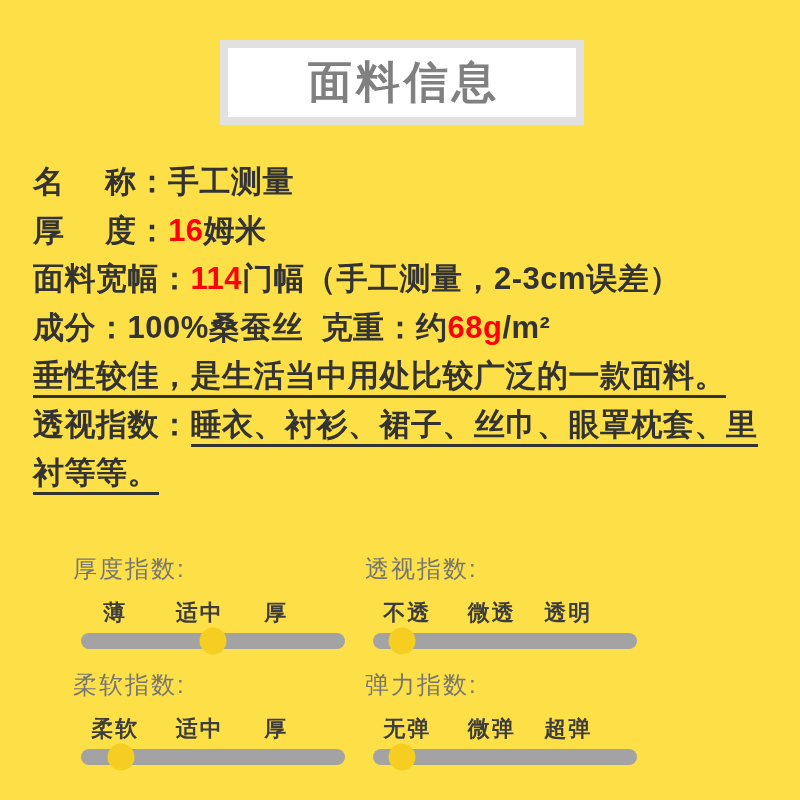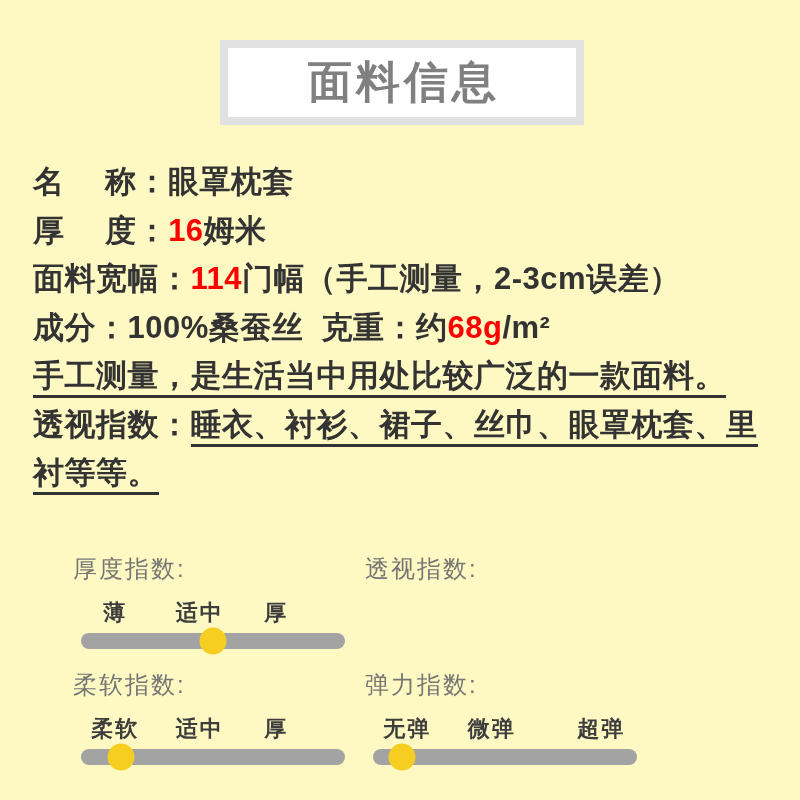--- a/index.html
+++ b/index.html
@@ -1,17 +1,17 @@
 <!DOCTYPE html>
 <html style="--ink: #333333; --red: #fe0101; --title-gray: #808080; --border-gray: #e1e1e1; --label-gray: #757575; --track-gray: #a3a3a3; --knob-yellow: #f5ce21;"><head>
 <meta charset="utf-8">
 <style>
   html, body { margin:0; padding:0; background:#ffffff; }
   body { font-family:"Liberation Sans","DejaVu Sans",sans-serif; }
-  .page { position:relative; width:800px; height:800px; background:#fef9c3; overflow:hidden; }
+  .page { position:relative; width:800px; height:800px; background:#fde047; overflow:hidden; }
 
   
   .title-box {
     position:absolute; left:220px; top:40px; width:364px; height:85px;
     box-sizing:border-box; border:8px solid var(--border-gray,#e1e1e1);
     background:#fff; display:flex; align-items:center; justify-content:center;
   }
   .title-box h1 {
     margin:0; font-size:44px; font-weight:600; color:var(--title-gray,#808080);
     letter-spacing:4px; padding-left:4px;
@@ -47,45 +47,55 @@
 </style>
 </head>
 <body>
 
 <div class="page">
   <div class="title-box">
     <h1>面料信息</h1>
   </div>
 
   <div class="info-list" id="info-list">
-      <div class="info-line"><span>名　 称：眼罩枕套</span></div>
+      <div class="info-line"><span>名　 称：手工测量</span></div>
       <div class="info-line"><span>厚　 度：</span><span class="red">16</span><span>姆米</span></div>
       <div class="info-line"><span>面料宽幅：</span><span class="red">114</span><span>门幅（手工测量，2-3cm误差）</span></div>
       <div class="info-line"><span>成分：100%桑蚕丝  克重：约</span><span class="red">68g</span><span>/m²</span></div>
-      <div class="info-line"><span class="underline">手工测量，是生活当中用处比较广泛的一款面料。</span></div>
+      <div class="info-line"><span class="underline">垂性较佳，是生活当中用处比较广泛的一款面料。</span></div>
       <div class="info-line"><span>透视指数：</span><span class="underline">睡衣、衬衫、裙子、丝巾、眼罩枕套、里衬等等。</span></div>
     </div>
 
   <div class="sliders" id="sliders">
   <div class="slider-card">
     <div class="slider-title">厚度指数:</div>
     <div class="slider-body">
       <div class="ticks">
             <span class="tick" style="left: 13%;">薄</span>
             <span class="tick" style="left: 45%;">适中</span>
             <span class="tick" style="left: 74%;">厚</span>
           </div>
       <div class="bar">
         <div class="knob" style="left: 50%;"></div>
       </div>
     </div>
   </div>
 
   <div class="slider-card">
     <div class="slider-title">透视指数:</div>
+    <div class="slider-body">
+      <div class="ticks">
+            <span class="tick" style="left: 13%;">不透</span>
+            <span class="tick" style="left: 45%;">微透</span>
+            <span class="tick" style="left: 74%;">透明</span>
+          </div>
+      <div class="bar">
+        <div class="knob" style="left: 11%;"></div>
+      </div>
+    </div>
   </div>
 
   <div class="slider-card">
     <div class="slider-title">柔软指数:</div>
     <div class="slider-body">
       <div class="ticks">
             <span class="tick" style="left: 13%;">柔软</span>
             <span class="tick" style="left: 45%;">适中</span>
             <span class="tick" style="left: 74%;">厚</span>
           </div>
@@ -94,21 +104,21 @@
       </div>
     </div>
   </div>
 
   <div class="slider-card">
     <div class="slider-title">弹力指数:</div>
     <div class="slider-body">
       <div class="ticks">
             <span class="tick" style="left: 13%;">无弹</span>
             <span class="tick" style="left: 45%;">微弹</span>
-            <span class="tick" style="left: 74%; margin-left: 33px;">超弹</span>
+            <span class="tick" style="left: 74%;">超弹</span>
           </div>
       <div class="bar">
         <div class="knob" style="left: 11%;"></div>
       </div>
     </div>
   </div>
 </div>
 </div>
 
 </body></html>

